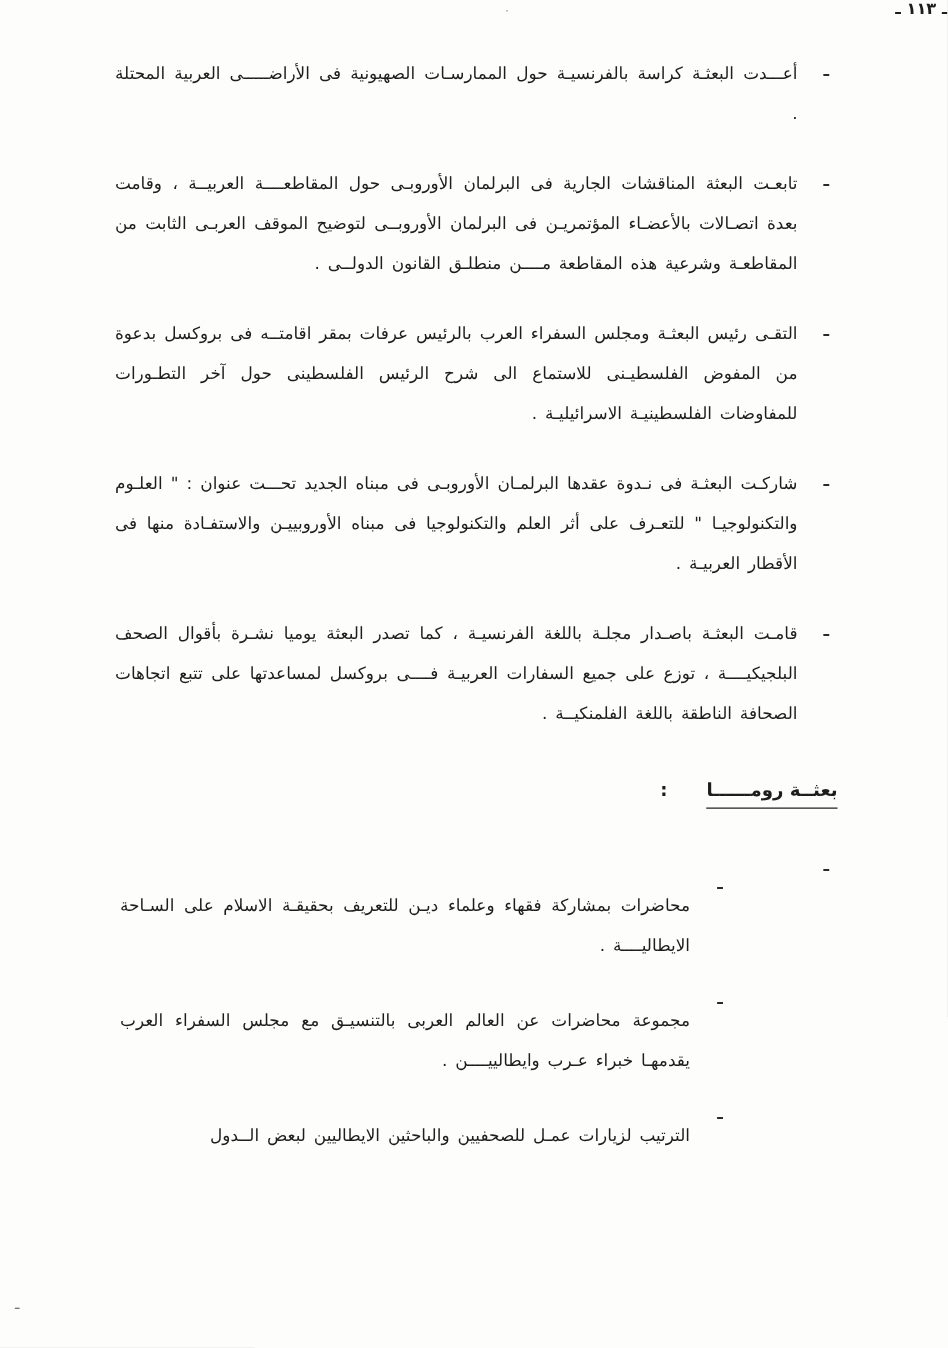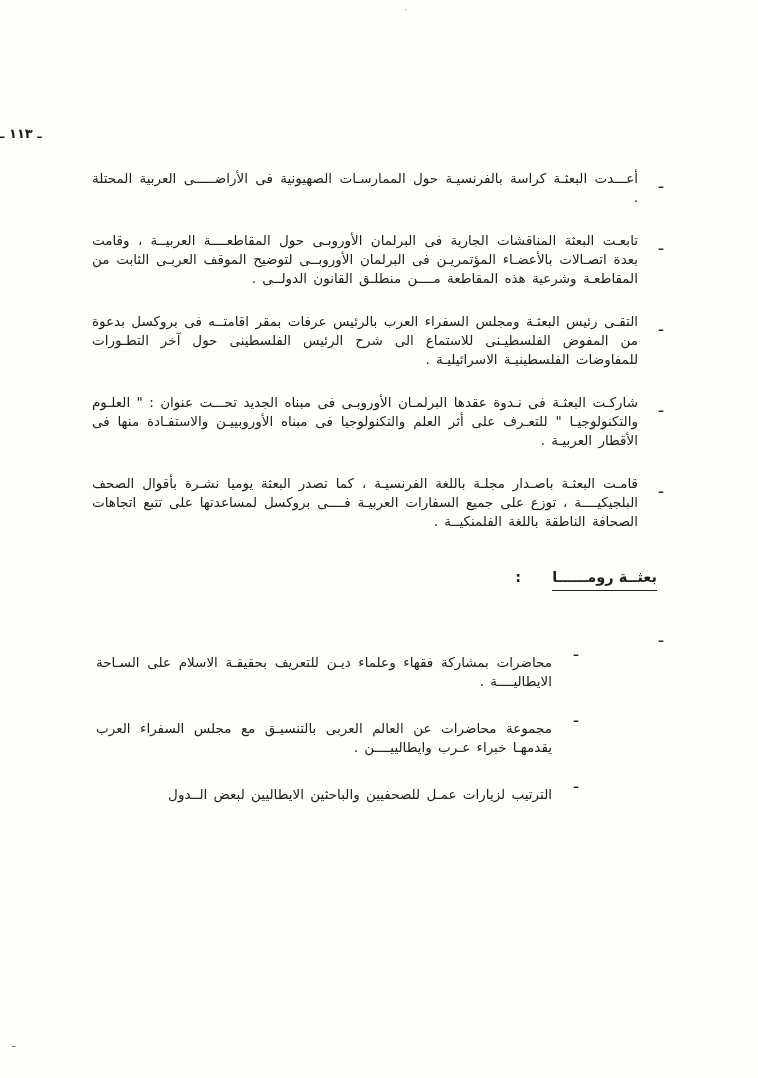--- a/index.html
+++ b/index.html
@@ -27,22 +27,21 @@
     direction: ltr;
   }
   .scan-mark-bottom {
     position: absolute;
     bottom: 28px;
     left: 12px;
     font-size: 12px;
     color: #77756f;
   }
   .page-number {
-    padding-top: 126px;
-    text-align: left;
+    text-align: right;
     font-size: 13px;
     letter-spacing: 2px;
     font-weight: bold;
   }
   .content {
     margin: 28px 86px 0 92px; 
   }
   .item {
     display: flex;
     flex-direction: row;
@@ -54,26 +53,26 @@
     text-align: center;
     font-size: 13px;
     line-height: 29px;
     font-weight: bold;
     color: #2a2926;
   }
   .item-text {
     flex: 1;
     margin: 0 12px 0 0;
     font-size: 13.5px;
-    line-height: 19px;
+    line-height: 32px;
     text-align: justify;
     word-spacing: 2px;
   }
   .section-heading {
-    margin: 38px 15px 32px 0;
+    margin: 38px 2px 32px 0;
     font-size: 14.5px;
     font-weight: bold;
   }
   .section-title {
     display: inline-block;
     border-bottom: 1.5px solid #23221f;
     padding-bottom: 5px;
     letter-spacing: 1px;
   }
   .section-colon {

